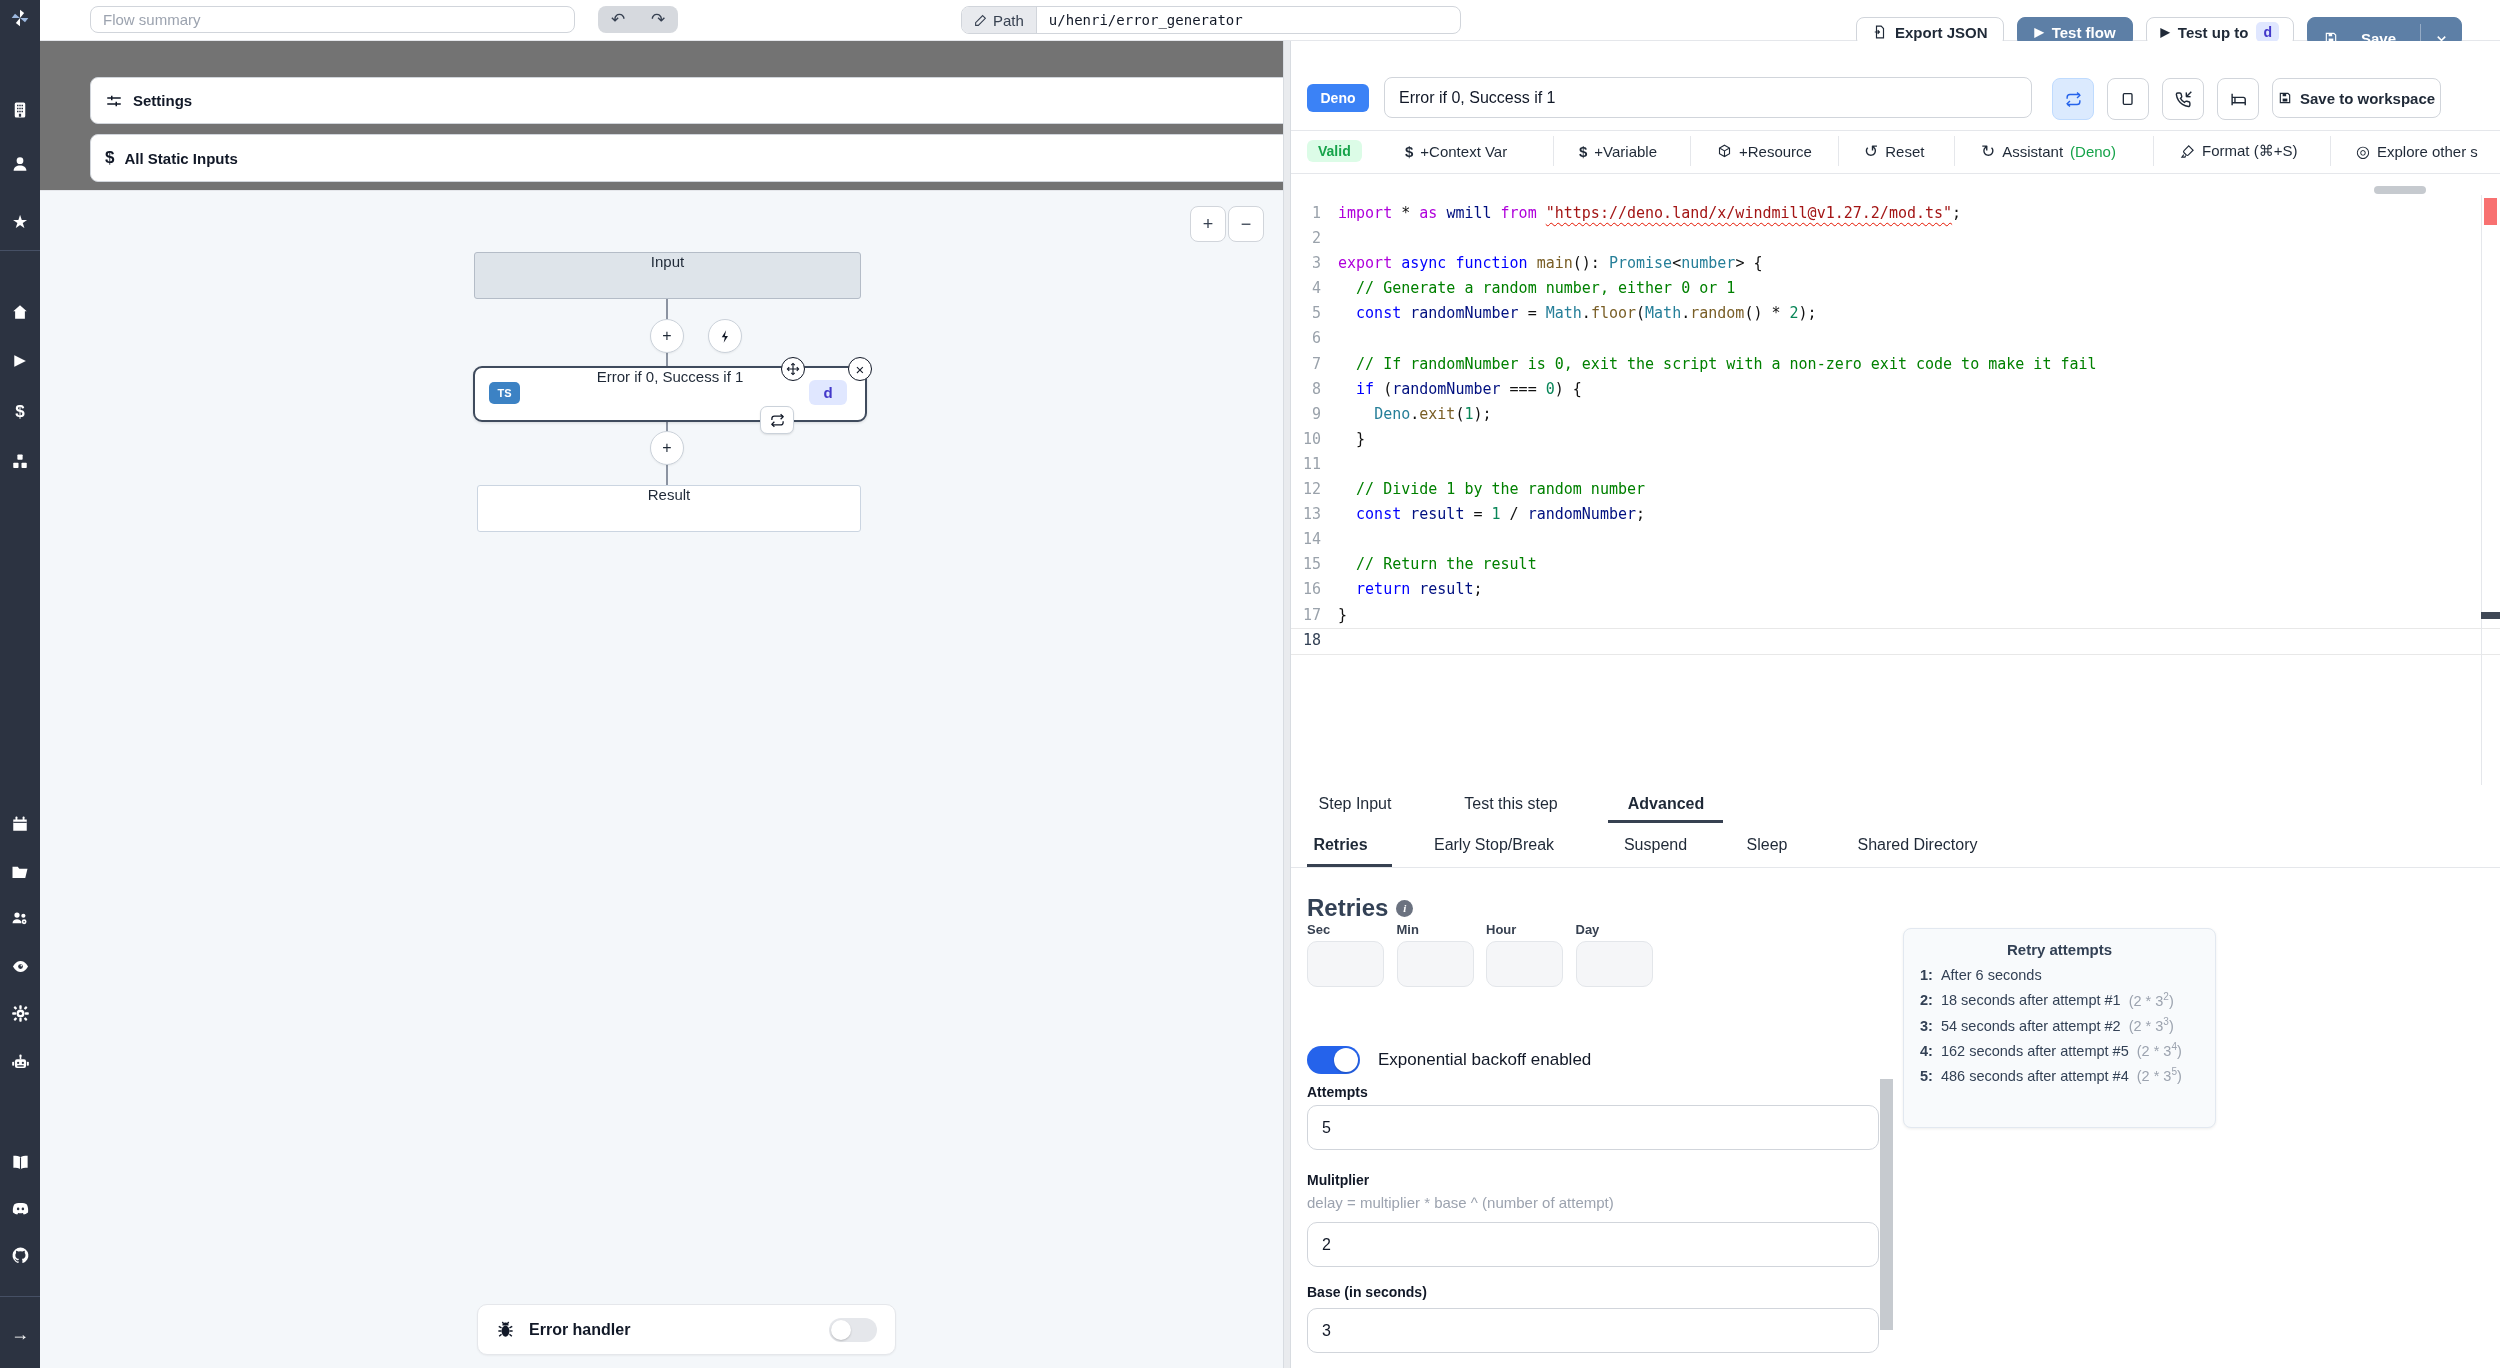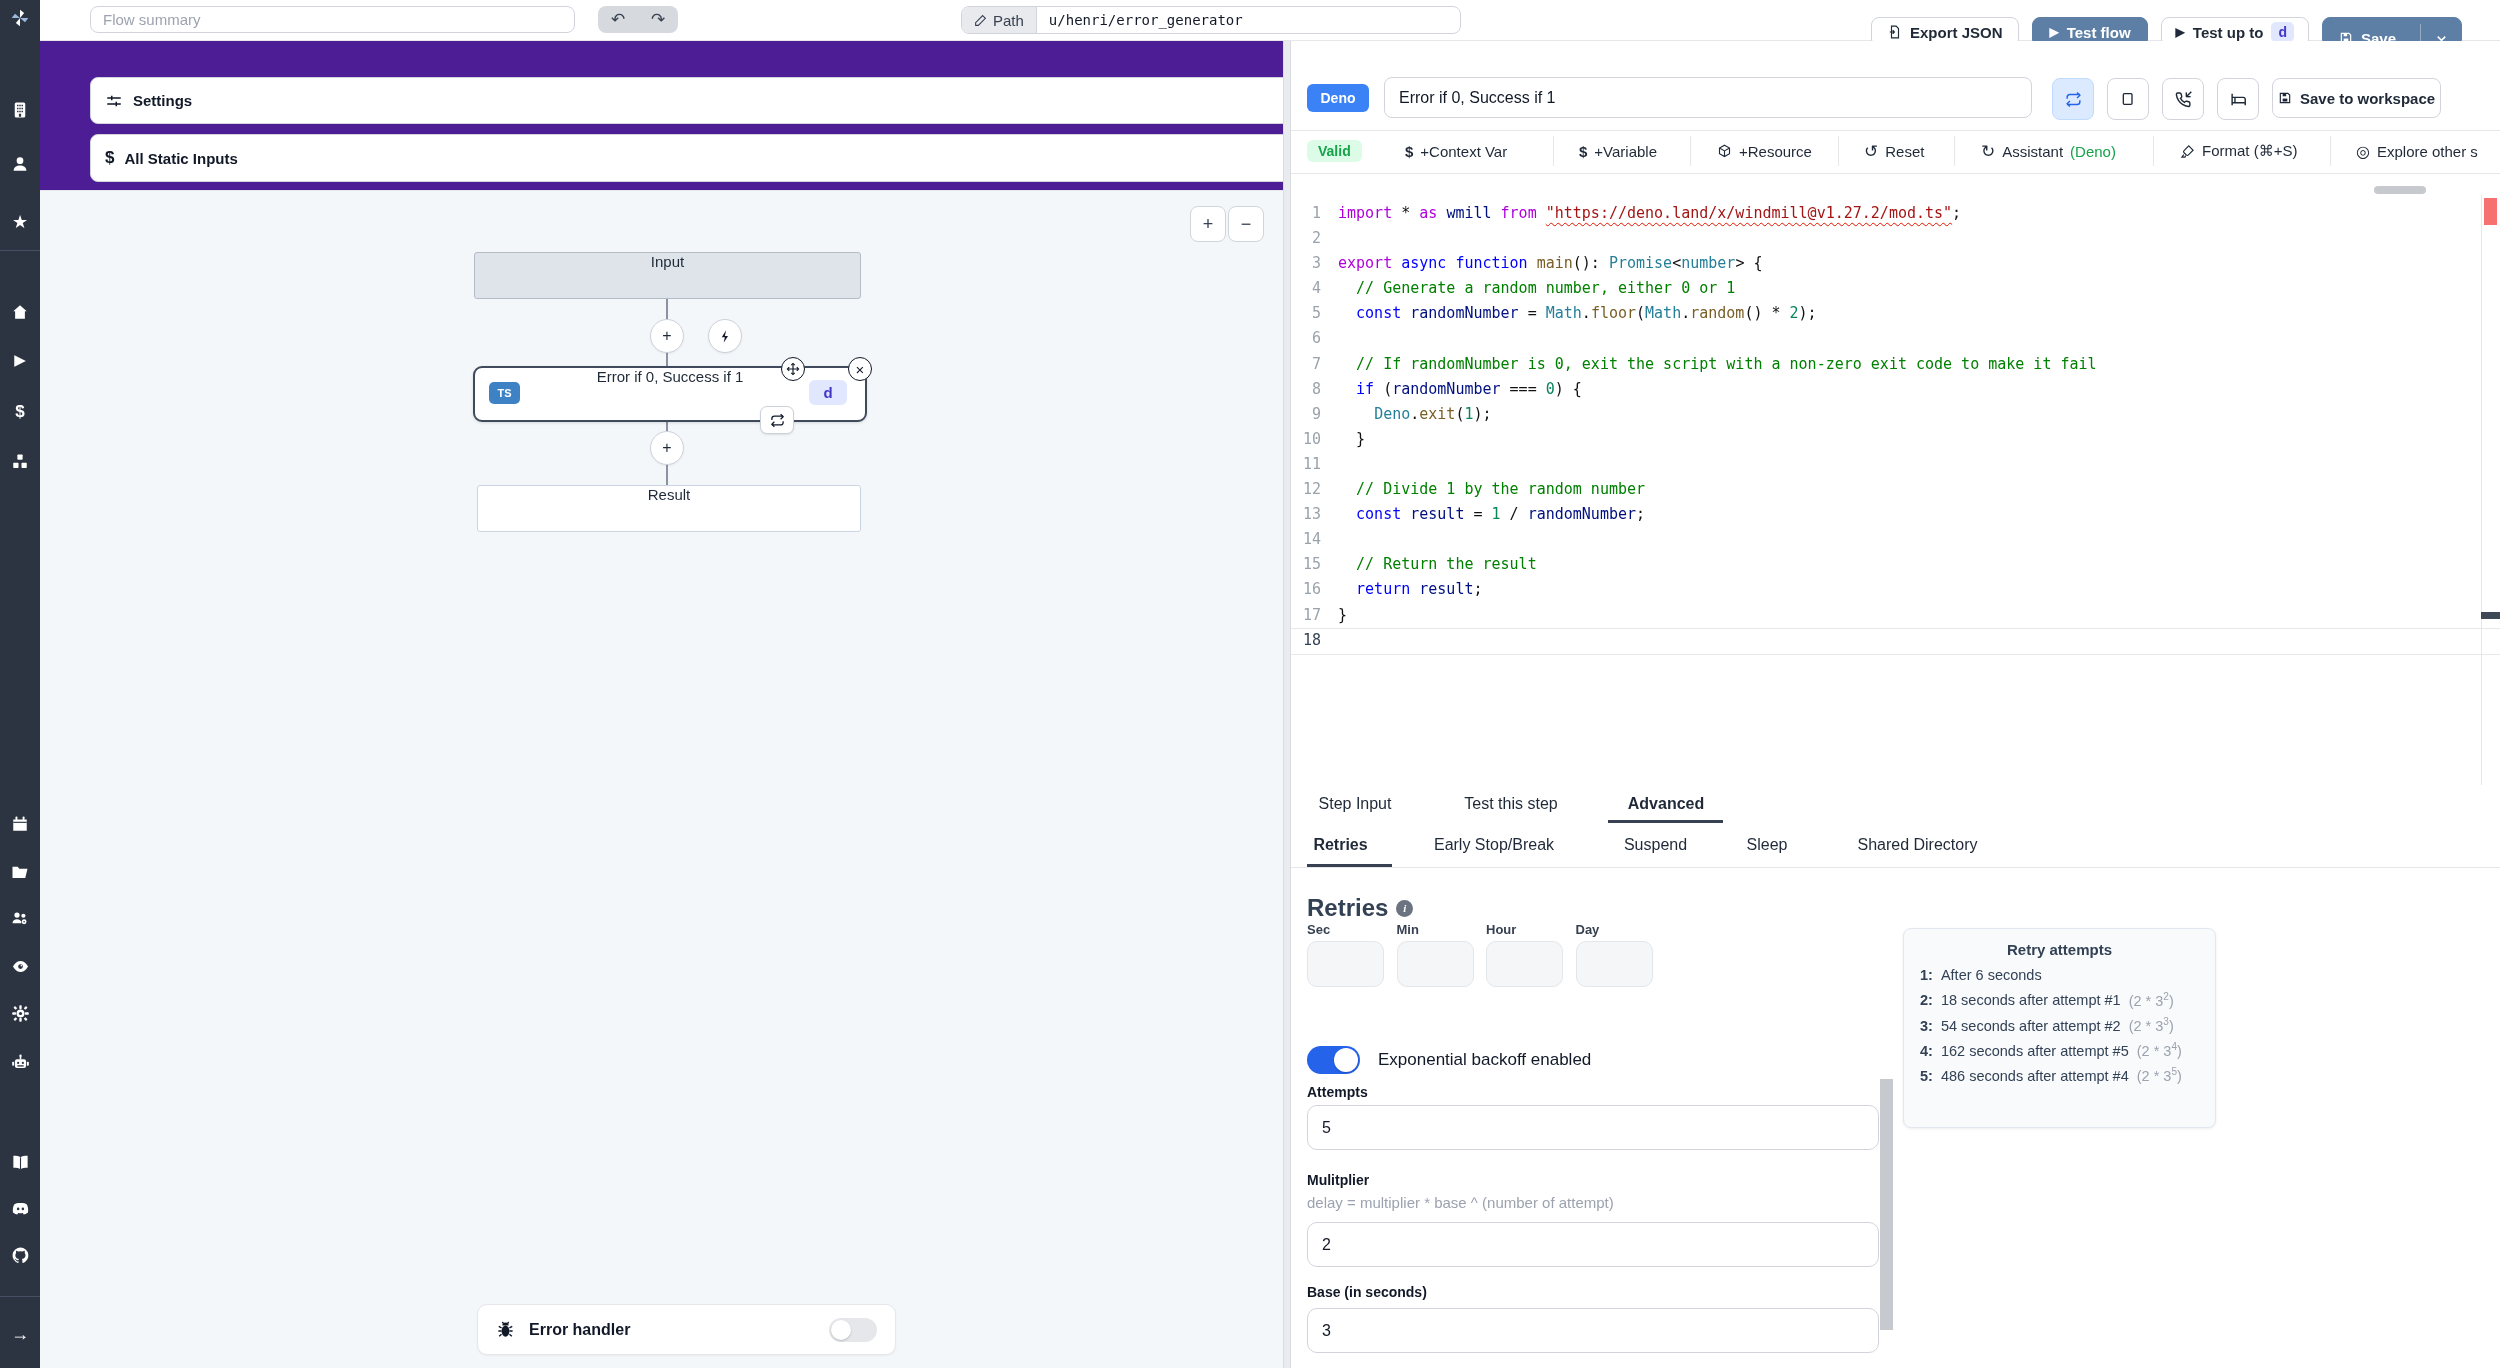--- a/index.html
+++ b/index.html
@@ -21,21 +21,21 @@
   .undoredo span{width:40px;text-align:center;cursor:pointer;}
   .pathpill{border:1px solid #d1d5db;border-radius:8px;overflow:hidden;display:flex;align-items:stretch;background:#fff;height:28px;}
   .pathpill .plabel{background:#e8eaee;display:flex;align-items:center;gap:6px;padding:0 12px;font-size:15px;color:#374151;border-right:1px solid #d1d5db;}
   .pathpill .pval{display:flex;align-items:center;padding:0 12px;font-family:"DejaVu Sans Mono",monospace;font-size:14px;color:#111827;}
   .btn{display:inline-flex;align-items:center;gap:8px;border-radius:8px;font-size:15px;font-weight:600;cursor:pointer;box-sizing:border-box;justify-content:center;}
   .btn.white{background:#fff;border:1px solid #d1d5db;color:#1f2937;}
   .btn.blue{background:#5d7fa6;color:#fff;border:1px solid #5d7fa6;}
   .badge-d{background:#e0e7ff;color:#4338ca;font-weight:700;border-radius:5px;padding:2px 7px;font-size:14px;}
 
   
-  .flow{left:40px;top:41px;width:1243px;height:1327px;background:#4c1d95;}
+  .flow{left:40px;top:41px;width:1243px;height:1327px;background:#737373;}
   .fcard{position:absolute;left:50px;width:1180px;background:#fff;border:1px solid #d1d5db;border-radius:8px;display:flex;align-items:center;gap:10px;padding:0 14px;font-size:15px;font-weight:600;color:#111827;cursor:pointer;}
   .canvas{position:absolute;left:0;top:149px;width:1243px;height:1178px;background:#f4f7fa;border-top:1px solid #e5e7eb;}
   .zoombtn{position:absolute;width:34px;height:34px;background:#fff;border:1px solid #d1d5db;border-radius:8px;display:flex;align-items:center;justify-content:center;font-size:18px;color:#374151;cursor:pointer;}
   .edge{position:absolute;width:1.5px;background:#8b93a1;}
   .gnode{position:absolute;display:flex;align-items:flex-start;justify-content:center;font-size:15px;color:#1f2937;cursor:pointer;}
   .node-input{background:#dee4ea;border:1px solid #b4bcc7;border-radius:3px;}
   .node-result{background:#fff;border:1px solid #cbd5e1;border-radius:3px;}
   .node-step{background:#fff;border:2.5px solid #3f4b5d;border-radius:9px;box-shadow:0 1px 3px rgba(0,0,0,.12);}
   .circbtn{position:absolute;background:#fff;border:1px solid #cbd2da;border-radius:50%;display:flex;align-items:center;justify-content:center;color:#1f2937;cursor:pointer;box-shadow:0 1px 2px rgba(0,0,0,.06);}
   .minicirc{position:absolute;background:#fff;border:1.6px solid #111827;border-radius:50%;display:flex;align-items:center;justify-content:center;color:#111827;cursor:pointer;}
@@ -260,21 +260,21 @@
       <span class="btn blue" style="height:30px;padding:0 16px">
         <span style="font-size:12px">▶</span>
         <span>Test flow</span>
       </span>
       <span class="btn white" style="height:30px;padding:0 14px">
         <span style="font-size:12px">▶</span>
         <span>Test up to</span>
         <span class="badge-d">d</span>
       </span>
       <span class="btn blue" style="height:30px;padding:0">
-        <span class="flex" style="padding:0 16px;gap:8px;height:100%">
+        <span class="flex" style="padding:0 16px;gap:23px;height:100%">
           <svg viewBox="0 0 24 24" width="14" height="14">
               <path d="M4 4h13l3 3v13H4z" fill="none" stroke="#fff" stroke-width="2"></path>
               <rect x="8" y="13" width="8" height="5" fill="#fff"></rect>
               <rect x="8" y="5" width="6" height="4" fill="#fff"></rect>
             </svg>
           <span>Save</span>
         </span>
         <span class="flex" style="width:40px;height:100%;justify-content:center;border-left:1px solid rgba(255,255,255,.35)">
           <svg viewBox="0 0 24 24" width="15" height="15">
               <path d="M6 9l6 6 6-6" fill="none" stroke="#fff" stroke-width="2.4"></path>

